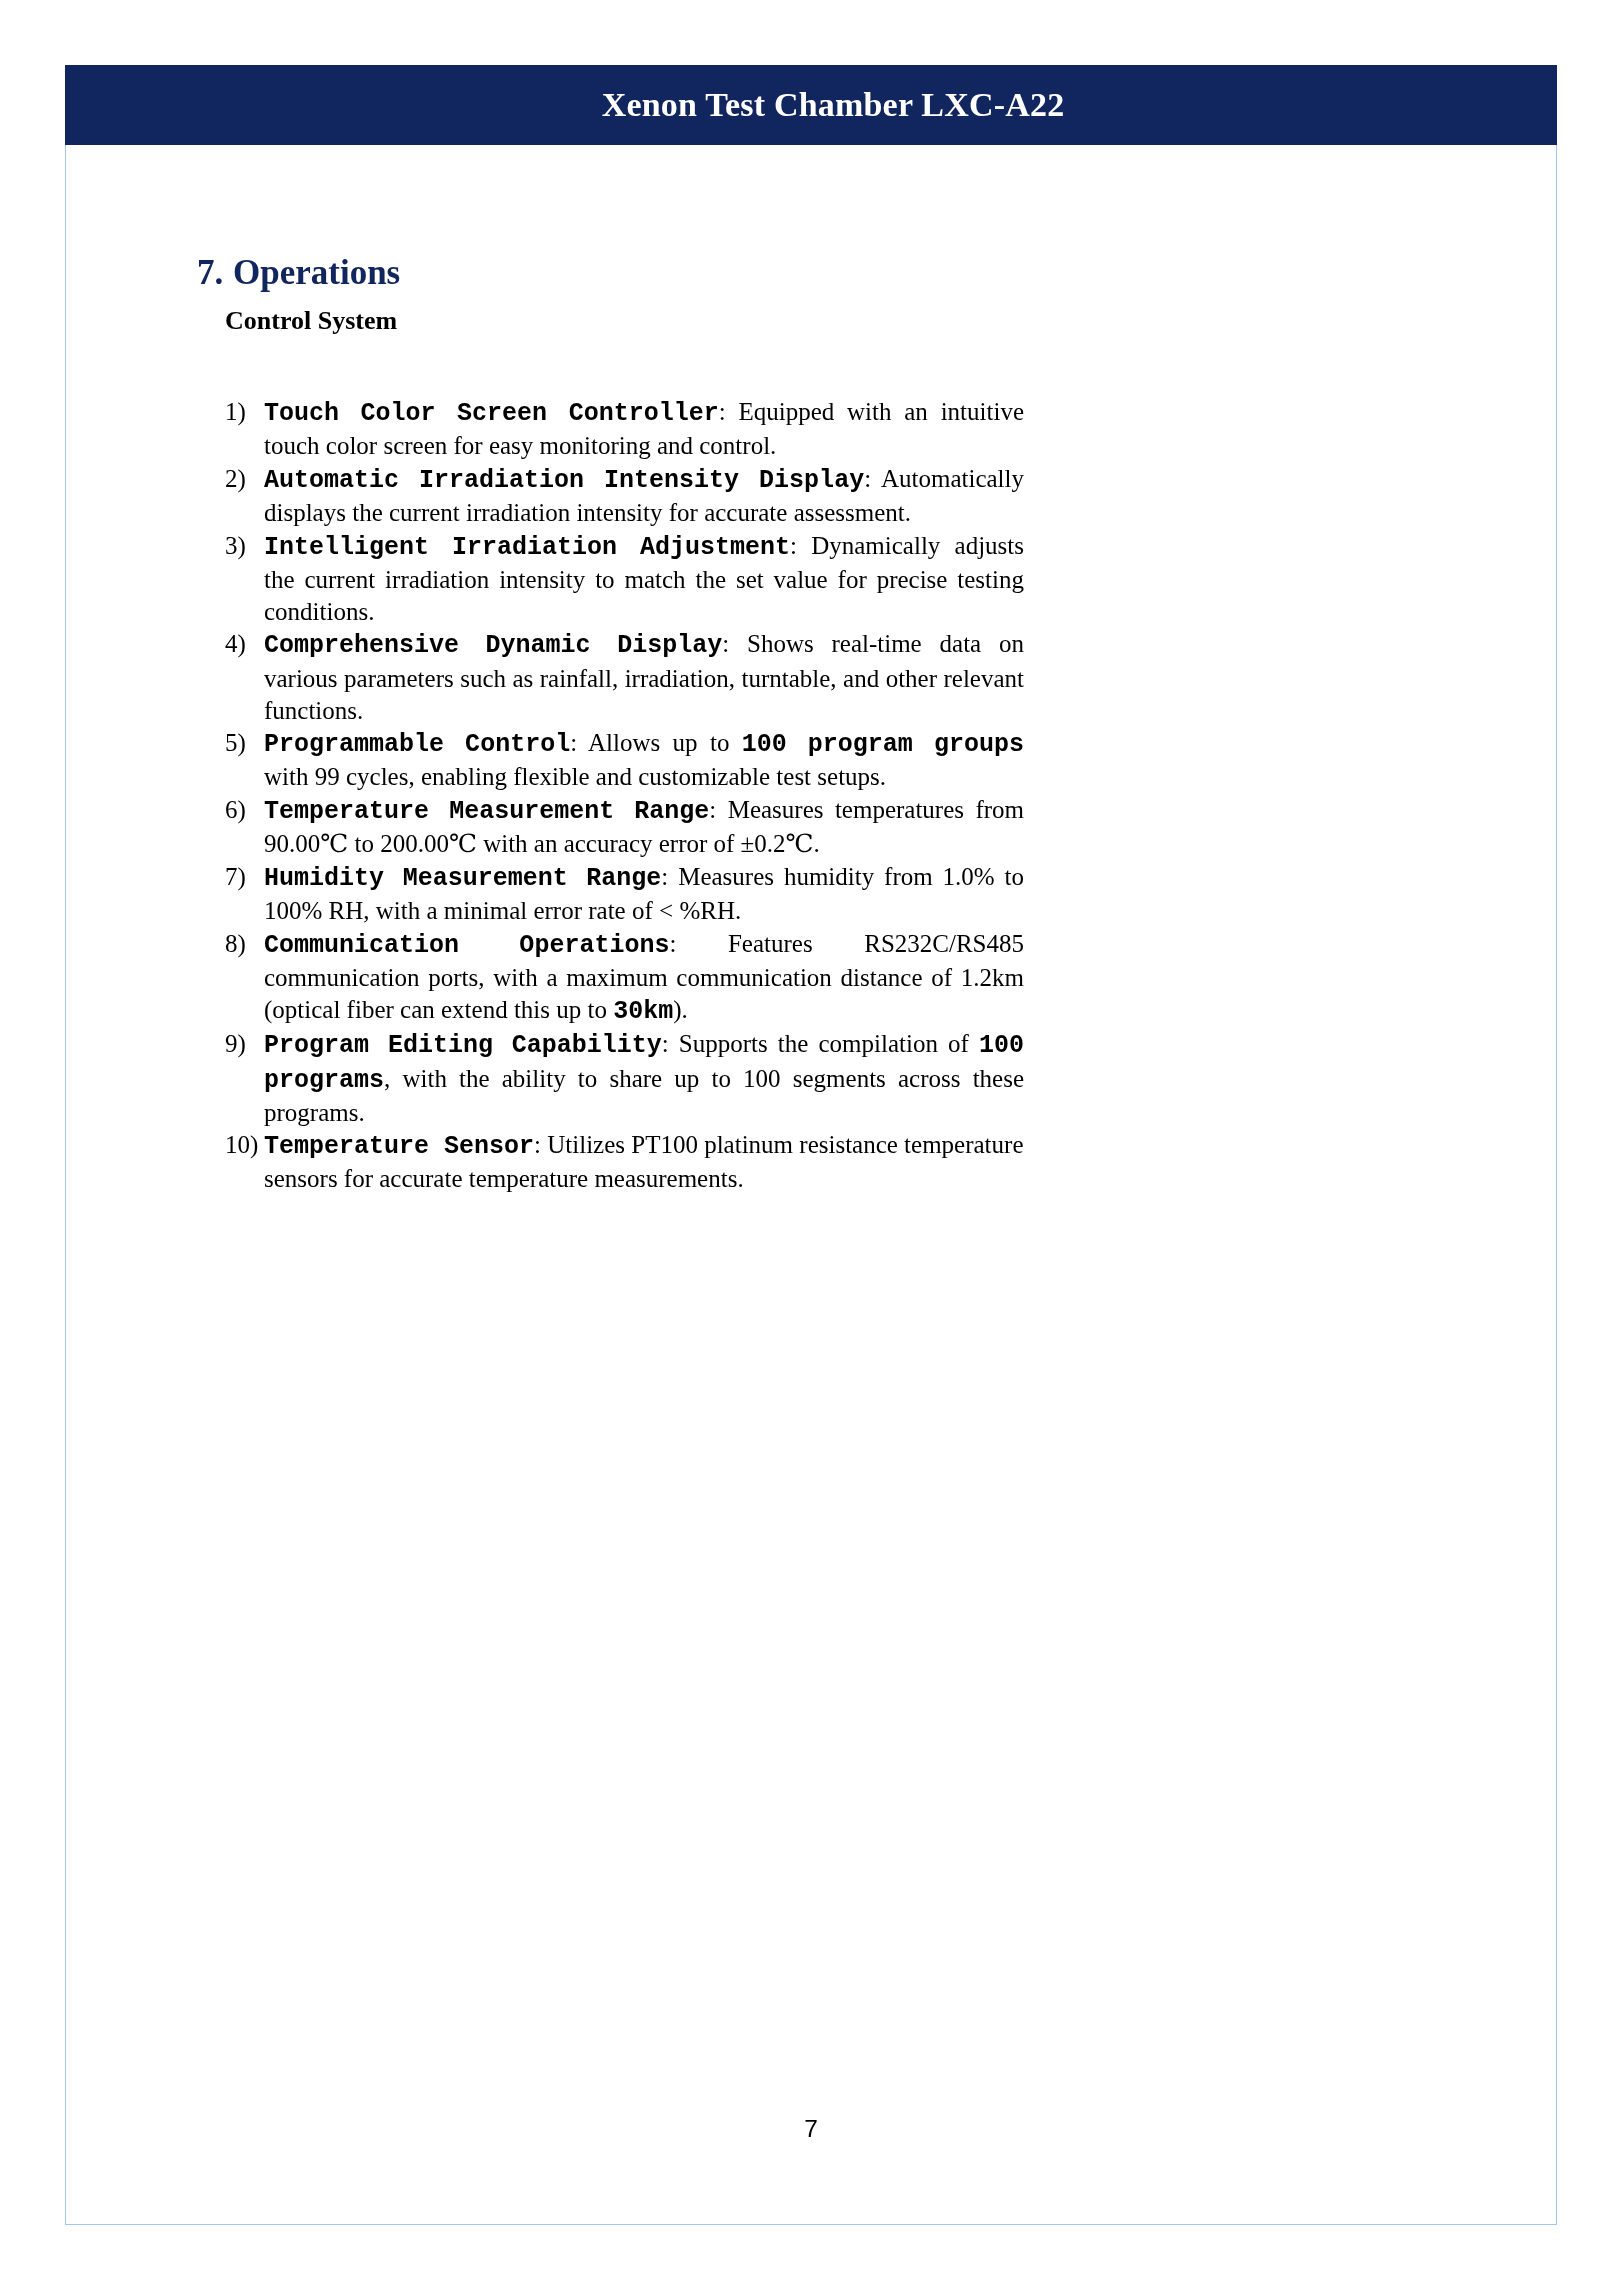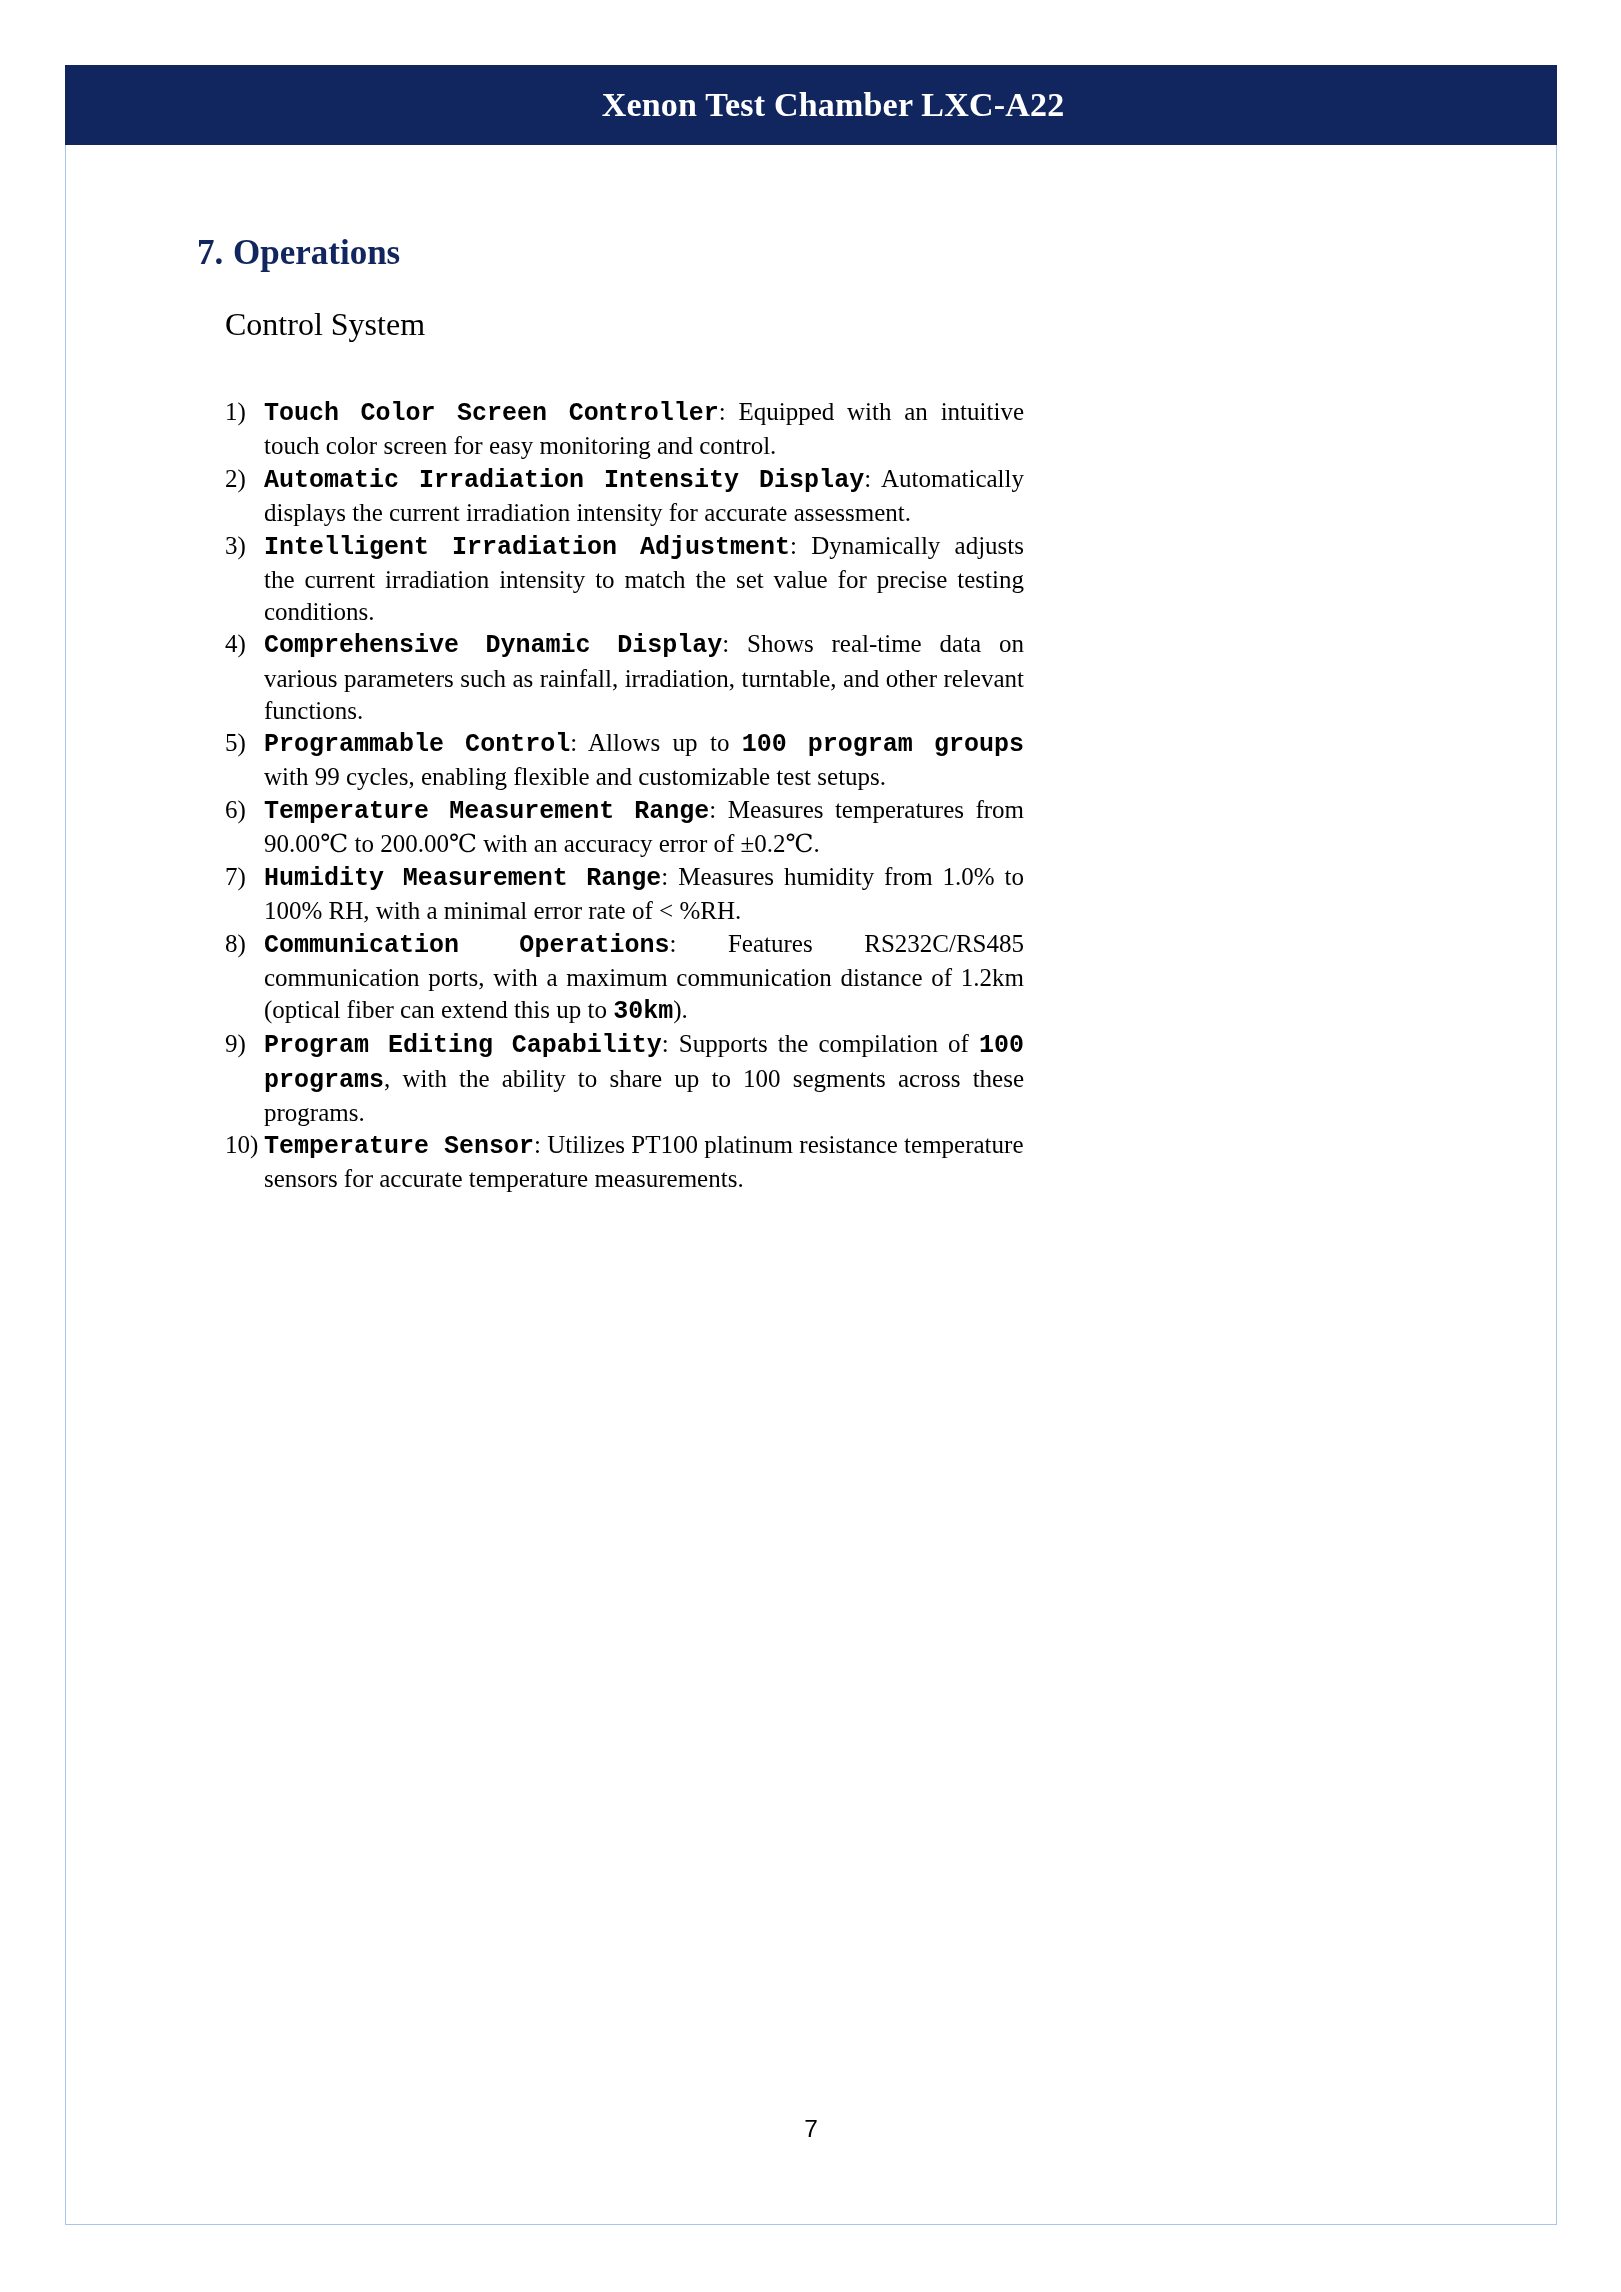--- a/index.html
+++ b/index.html
@@ -69,28 +69,28 @@
     font-size: 35px;
     font-weight: bold;
     display: flex;
     align-items: baseline;
   }
   .section-heading .sec-num {
     display: inline-block;
     width: 36px;
     flex: 0 0 36px;
   }
-  .section-heading .sec-title { white-space: nowrap; }
+  .section-heading .sec-title { white-space: nowrap; margin-top: 20px; }
 
   .sub-heading {
     position: absolute;
     left: 160px;
     top: 161px;
-    font-size: 32px;
-    font-weight: normal;
+    font-size: 26px;
+    font-weight: bold;
     color: #000000;
     text-align: right;
   }
 
   
   ol.feature-list {
     position: absolute;
     left: 160px;
     top: 251px;
     width: 799px;

